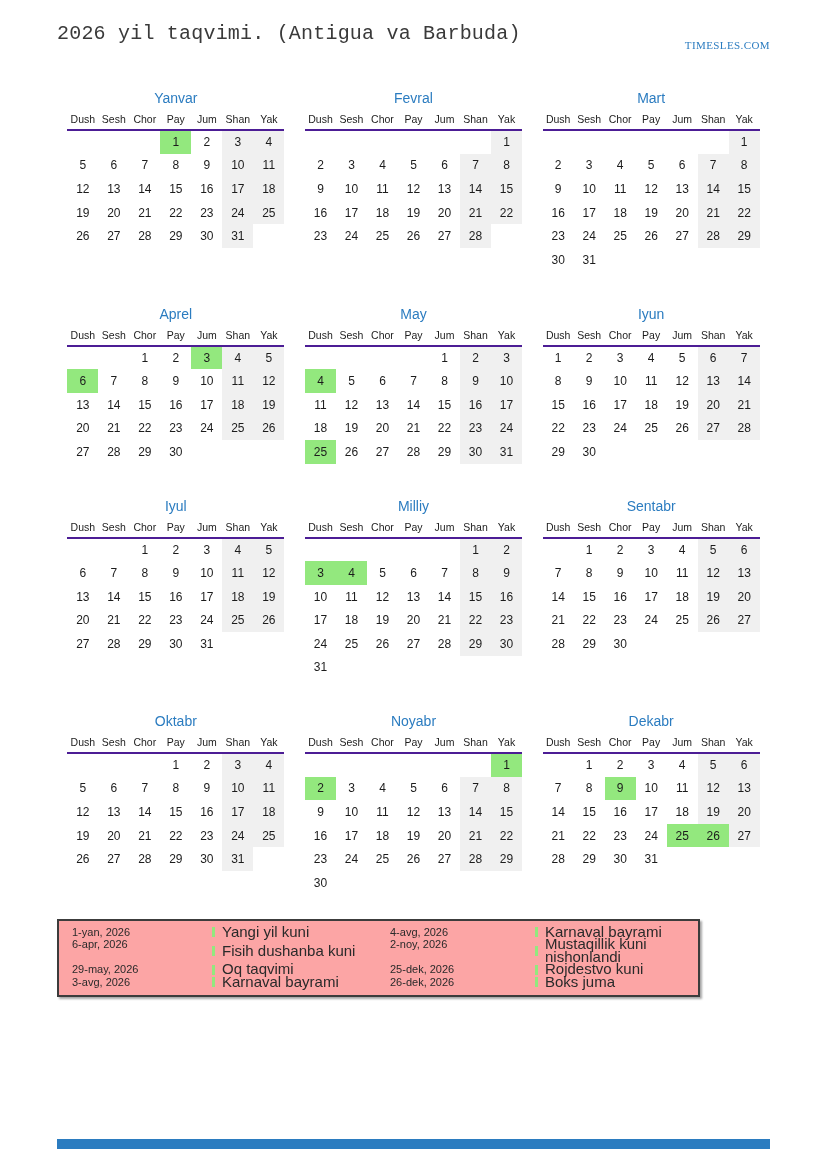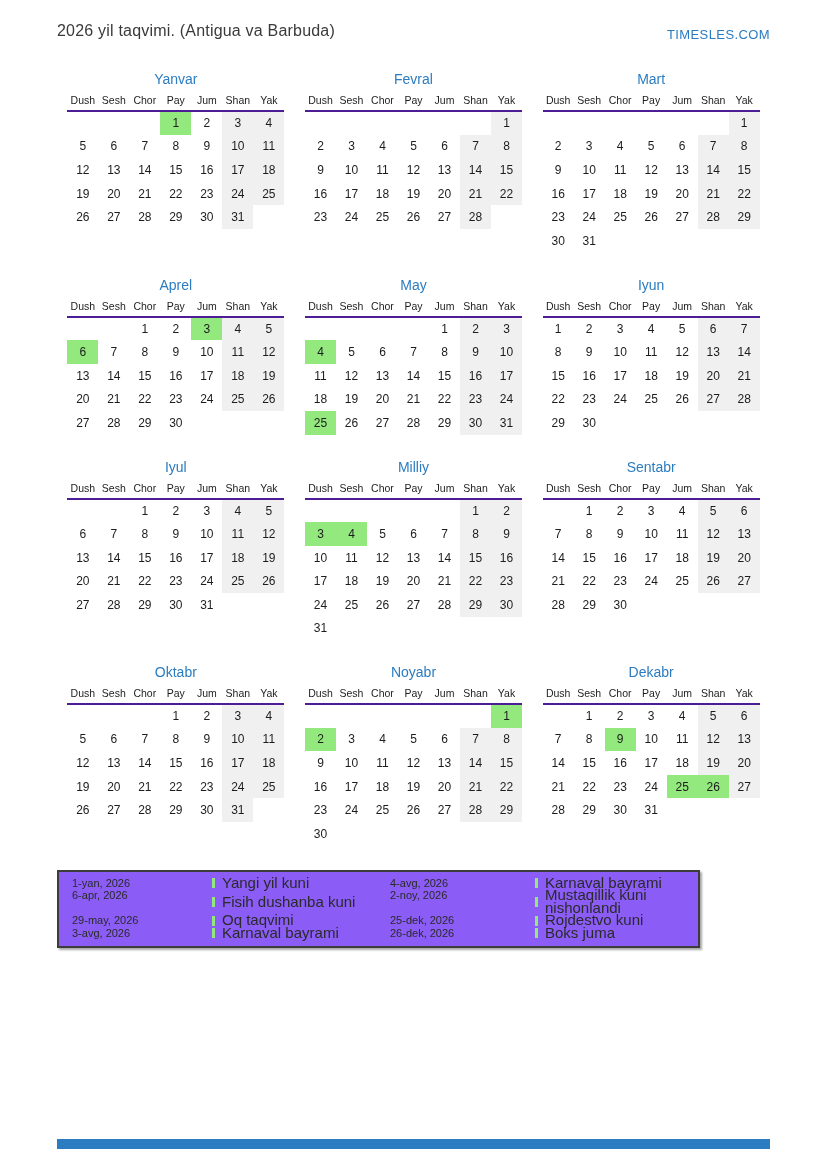--- a/index.html
+++ b/index.html
@@ -6,46 +6,46 @@
   html,body { background:#ffffff; }
   body {
     width:827px; height:1169px; position:relative; overflow:hidden;
     font-family:"Liberation Sans","DejaVu Sans",sans-serif;
     color:#222;
   }
   .page { position:absolute; inset:0; padding:22px 57px 0 57px; }
 
   
   .hdr { display:flex; justify-content:space-between; align-items:flex-start; }
-  .hdr h1 { font-size:16px; font-weight:400; color:#3a3a3a; letter-spacing:0.2px; }
-  .site-link { font-size:13px; color:var(--blue,#2b7cc0); text-decoration:none; letter-spacing:0.4px; margin-top:5px; }
+  .hdr h1 { font-size:20px; font-weight:400; color:#3a3a3a; letter-spacing:0.2px;font-family:Liberation Mono, monospace; }
+  .site-link { font-size:11px; color:var(--blue,#2b7cc0); text-decoration:none; letter-spacing:0.4px; margin-top:17px;font-family:Liberation Serif, serif; }
 
   
   .months { margin-top:29px; }
   .months-row {
     display:grid; grid-template-columns:repeat(3,1fr);
     margin-bottom:24px; align-items:start; justify-items:center;
   }
-  .month { width:226px; }
+  .month { width:226px;margin-top:10px; }
   .month-title { text-align:center; font-size:14px; color:var(--blue,#2b7cc0); margin-bottom:7px; }
   table.cal { border-collapse:collapse; margin:0 auto; }
   table.cal th {
     width:31px; font-size:10.5px; font-weight:400; color:#1c1c1c;
     padding:0 0 4px 0; text-align:center;
   }
   table.cal thead tr { border-bottom:2px solid #4c1d95; }
   table.cal td {
     width:31px; height:23.6px; text-align:center; font-size:12px; color:#1c1c1c;
   }
   td.weekend { background:var(--gray,#f0f0f0); }
   td.holiday { background:var(--green,#93e87e); }
 
   
   .legend {
-    margin-top:0px; width:643px; border:2px solid #3c3c3c; background:#8b5cf6;
+    margin-top:0px; width:643px; border:2px solid #3c3c3c; background:#fca5a5;
     box-shadow:2px 2px 2px rgba(0,0,0,0.35);
     padding:5px 0 6px 13px;
   }
   .legend-row {
     display:grid; grid-template-columns:140px 178px 145px 1fr;
     line-height:12.6px;
   }
   .legend-date { font-size:11px; color:#2a2a2a; }
   .legend-name { font-size:15px; color:#2a2a2a; display:flex; align-items:center; }
   .legend-bar {

